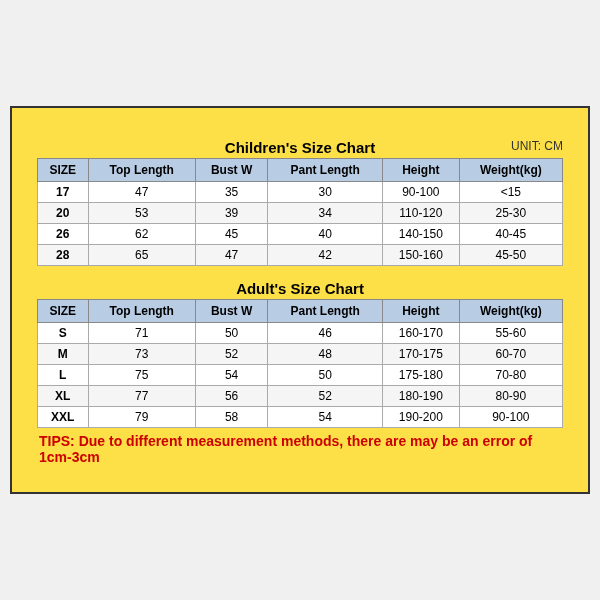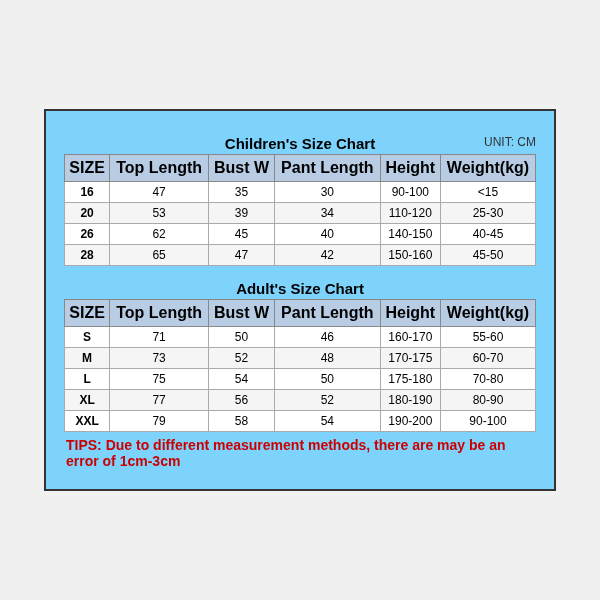--- a/index.html
+++ b/index.html
@@ -7,24 +7,24 @@
       font-family: Arial, sans-serif;
       background: #f0f0f0;
       display: flex;
       justify-content: center;
       align-items: center;
       width: 600px;
       height: 600px;
       overflow: hidden;
     }
     .container {
-      background: #7dd3fc;
+      background: #fde047;
       border: 2px solid #333;
-      width: 512px;
-      padding: 18px;
+      width: 580px;
+      padding: 25px;
     }
     .section-title {
       text-align: center;
       font-size: 15px;
       font-weight: bold;
       padding: 6px 0 2px 0;
       position: relative;
     }
     .unit-label {
       position: absolute;
@@ -39,21 +39,21 @@
       width: 100%;
       border-collapse: collapse;
       font-size: 12px;
     }
     th {
       background-color: #b8cce4;
       border: 1px solid #888;
       padding: 4px 3px;
       text-align: center;
       font-weight: bold;
-      font-size: 16px;
+      font-size: 12px;
     }
     td {
       border: 1px solid #aaa;
       padding: 3px 3px;
       text-align: center;
       font-size: 12px;
     }
     tr:nth-child(even) td {
       background-color: #f5f5f5;
     }
@@ -93,21 +93,21 @@
         <th>SIZE</th>
         <th>Top Length</th>
         <th>Bust W</th>
         <th>Pant Length</th>
         <th>Height</th>
         <th>Weight(kg)</th>
       </tr>
     </thead>
     <tbody id="children-body">
     <tr>
-          <td>16</td>
+          <td>17</td>
           <td>47</td>
           <td>35</td>
           <td>30</td>
           <td>90-100</td>
           <td>&lt;15</td>
         </tr>
         <tr>
           <td>20</td>
           <td>53</td>
           <td>39</td>

